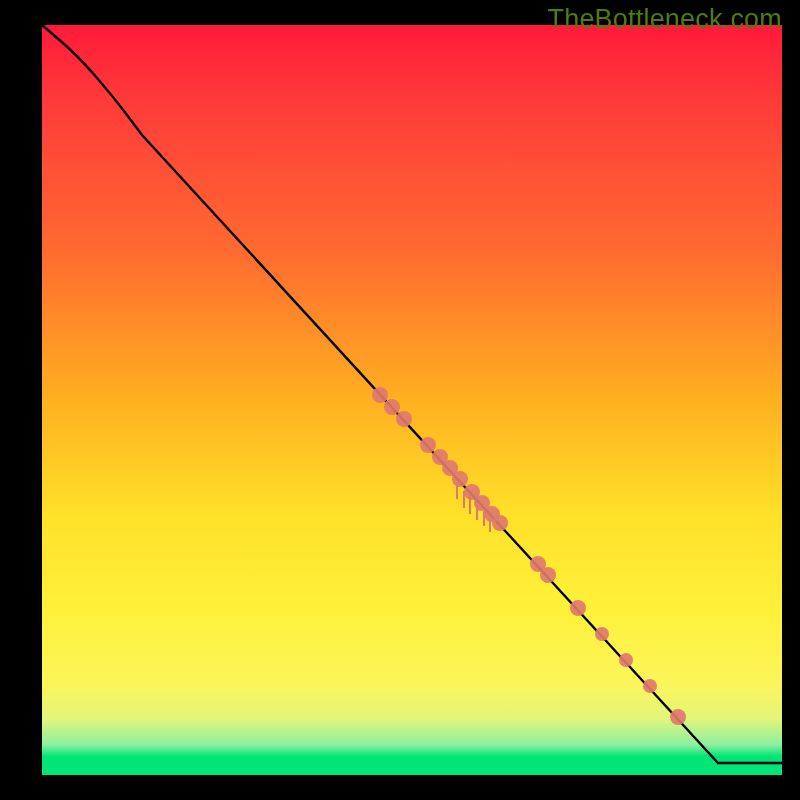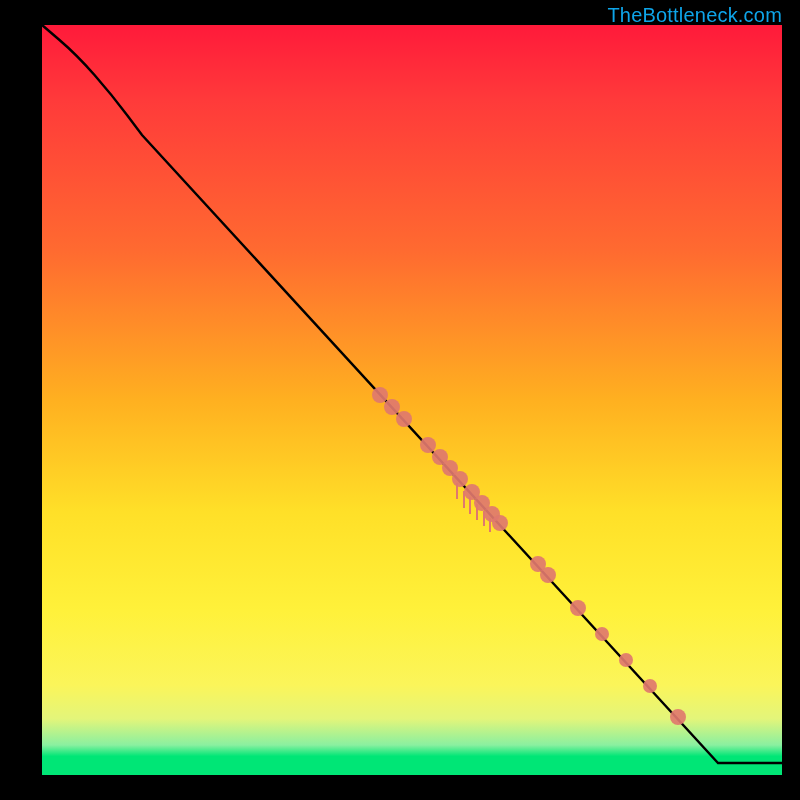--- a/index.html
+++ b/index.html
@@ -35,22 +35,22 @@
       #e3f57a 92.5%,
       #8af0a0 96%,
       #00e676 97.5%,
       #00e676 100%
     );
   }
   .watermark {
     position: absolute;
     top: 4px;
     right: 18px;
-    color: #0ea5e9;
-    font-size: 20px;
+    color: #4d7c0f;
+    font-size: 27px;
     font-weight: 500;
     letter-spacing: 0.2px;
     user-select: none;
   }
   svg.curve {
     position: absolute;
     left: 0;
     top: 0;
     width: 100%;
     height: 100%;

